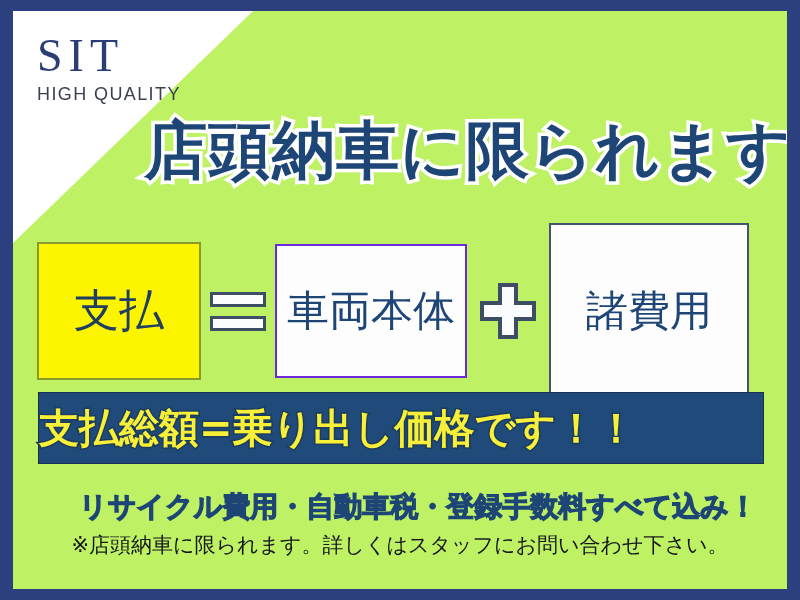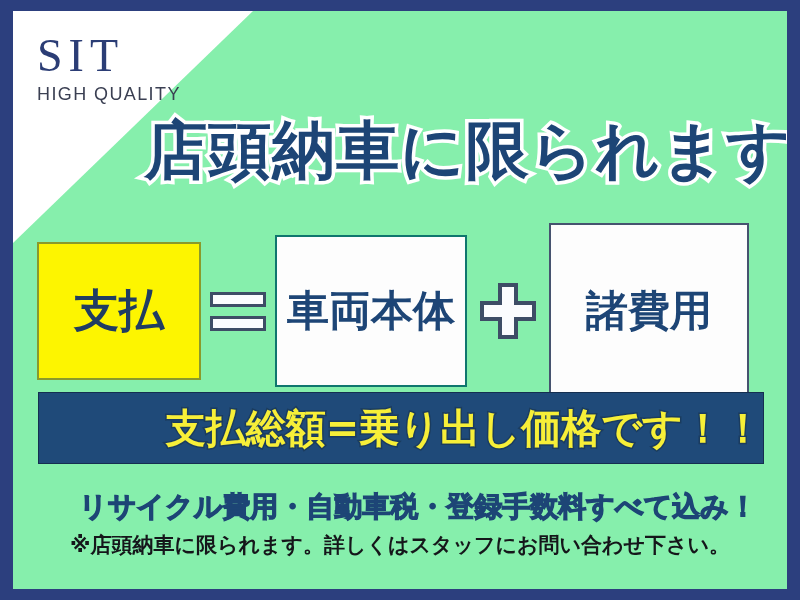--- a/index.html
+++ b/index.html
@@ -22,21 +22,21 @@
     box-sizing: border-box;
     background: #2c3f7e;           
     overflow: hidden;
   }
   .poster-inner {
     position: absolute;
     left: 13px;
     top: 11px;
     right: 13px;
     bottom: 11px;
-    background: #86efac;           
+    background: #bef264;           
     overflow: hidden;
   }
 
   
   .wedge {
     position: absolute;
     left: 0;
     top: 0;
     width: 240px;
     height: 232px;
@@ -98,41 +98,41 @@
     justify-content: flex-start;
   }
 
   .eq-box {
     box-sizing: border-box;
     display: flex;
     flex-direction: column;
     align-items: center;
     justify-content: center;
     font-family: "DejaVu Sans", "Liberation Sans", sans-serif;
-    font-weight: bold;
+    font-weight: normal;
     color: #1d4576;
     white-space: nowrap;
     text-align: right;
   }
 
   .box-total {
     width: 164px;
     height: 138px;
     background: #fdf500;
     border: 2px solid #8a9a2b;
     font-size: 45px;
     line-height: 1.04;
     color: #203d62;
   }
 
   .box-base {
     width: 192px;
-    height: 152px;
+    height: 134px;
     background: #fdfdfd;
-    border: 2px solid #0f766e;
+    border: 2px solid #6d28d9;
     font-size: 42px;
     line-height: 1.06;
   }
 
   .box-fees {
     width: 200px;
     height: 176px;
     background: #fdfdfd;
     border: 2px solid #46536f;
     font-size: 42px;
@@ -171,21 +171,21 @@
     position: absolute;
     left: 25px;
     top: 381px;
     width: 726px;
     height: 72px;
     background: #1f4a79;
     border: 1px solid #152f50;
     box-sizing: border-box;
     display: flex;
     align-items: center;
-    justify-content: flex-end;
+    justify-content: flex-start;
   }
   .banner-text {
     font-family: "DejaVu Sans", "Liberation Sans", sans-serif;
     font-weight: bold;
     font-size: 40px;
     line-height: 1;
     color: #f7ef38;
     white-space: nowrap;
     -webkit-text-stroke: 3px #1b3c5e;
     paint-order: stroke fill;
@@ -207,21 +207,21 @@
     -webkit-text-stroke: 1.2px #1d4576;
     paint-order: stroke fill;
   }
   .note-2 {
     position: absolute;
     left: 0;
     top: 524px;
     width: 774px;
     text-align: center;
     font-family: "DejaVu Sans", "Liberation Sans", sans-serif;
-    font-weight: bold;
+    font-weight: normal;
     font-size: 21px;
     line-height: 1;
     color: #15161a;
     white-space: nowrap;
   }
 </style>
 </head>
 <body>
 
 <div class="poster">

